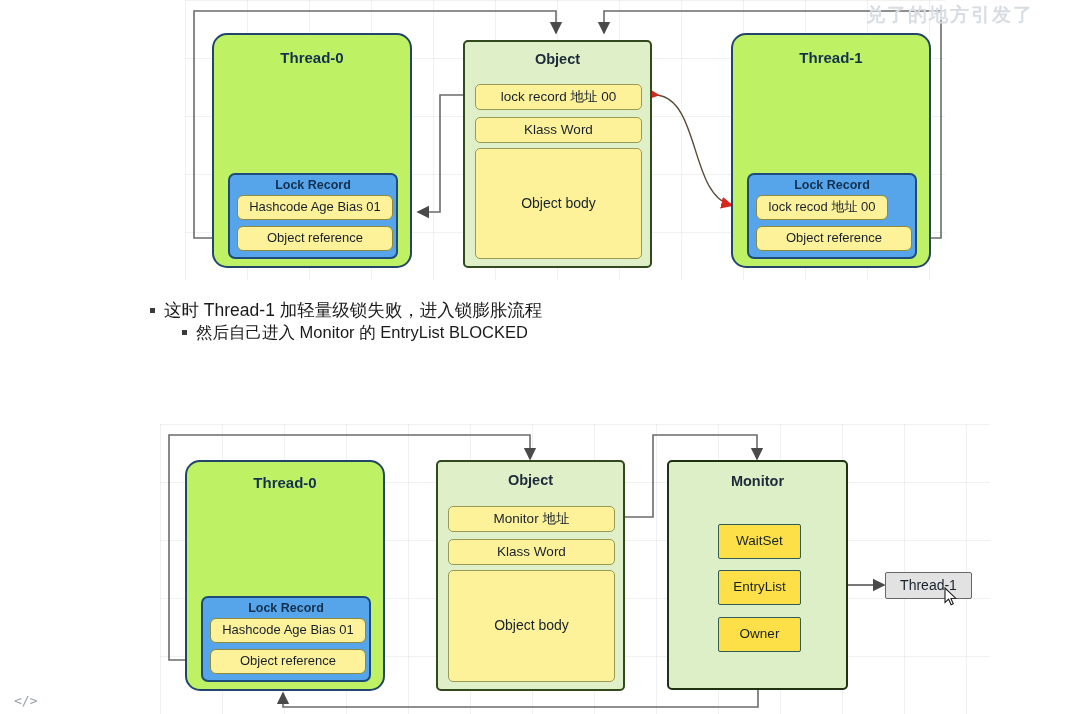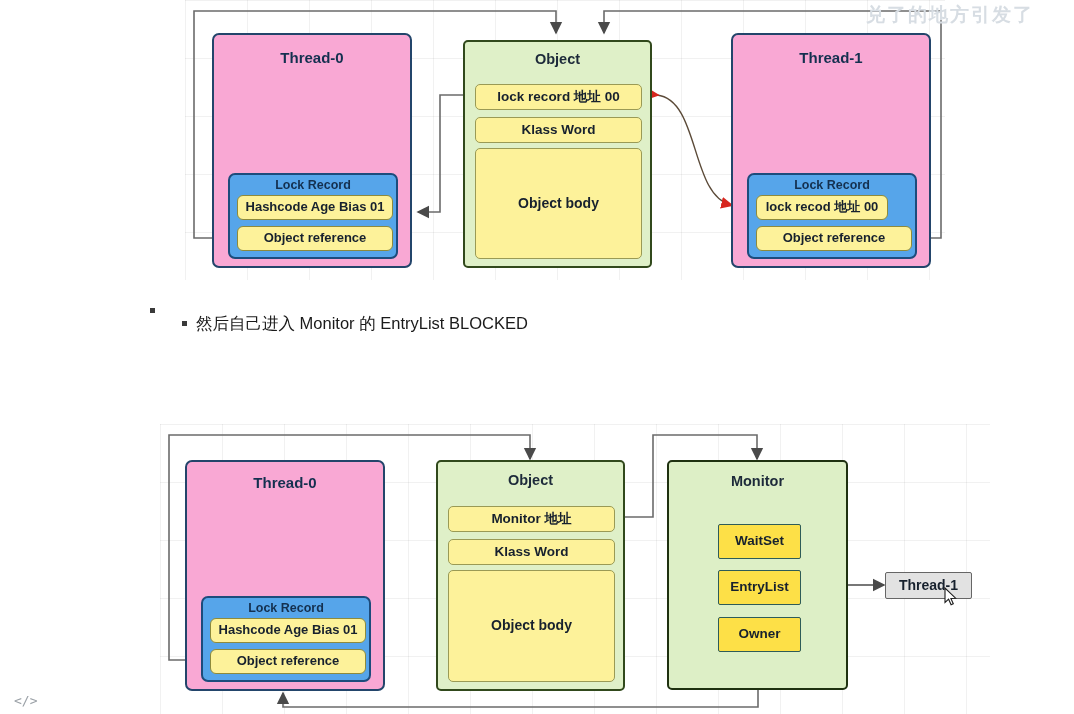--- a/index.html
+++ b/index.html
@@ -20,23 +20,23 @@
       linear-gradient(to right, rgba(0,0,0,.055) 1px, transparent 1px),
       linear-gradient(to bottom, rgba(0,0,0,.055) 1px, transparent 1px);
     background-size:62px 58px;
     background-position:0 0;
   }
 
   
   .box{position:absolute;box-sizing:border-box;}
 
   .thread-box{
-    background:#f9a8d4;
+    background:#bef264;
     border:2px solid #23456b;
-    border-radius:7px;
+    border-radius:15px;
   }
   .object-box{
     background:#dff0c8;
     border:2px solid #31491c;
     border-radius:5px;
   }
   .monitor-box{
     background:#ddefc6;
     border:2px solid #1f3110;
     border-radius:5px;
@@ -67,21 +67,21 @@
     background:#e2e2e2;
     border:1.6px solid #666;
     border-radius:2px;
     box-sizing:border-box;
   }
 
   .ctr{
     display:flex;align-items:center;justify-content:center;
     text-align:center;
     color:#17212e;
-    font-weight:700;
+    font-weight:400;
     line-height:1.1;
   }
 
   .ttl{
     position:absolute;left:0;right:0;
     text-align:center;
     font-weight:700;
     color:#1d2a3a;
   }
   .ttl-lr{color:#14304f;}
@@ -167,20 +167,21 @@
     <div class="box lock-record" style="left:14px;top:138px;width:170px;height:86px;">
       <div class="ttl" style="top:3px;font-size:12.5px;color:#14304f;">Lock Record</div>
       <div class="yellow-field ctr" style="position:absolute;left:7px;top:20px;width:132px;height:25px;font-size:13px;">lock recod 地址 00</div>
       <div class="yellow-field ctr" style="position:absolute;left:7px;top:51px;width:156px;height:25px;font-size:13px;">Object reference</div>
     </div>
   </div>
 
   <div class="prose" style="left:150px;top:300px;width:700px;">
     <div class="bullet-row lvl1" style="margin-left:0px;">
       <span class="sq" style="margin-top:8px;"></span>
+      <span>这时 Thread-1 加轻量级锁失败，进入锁膨胀流程</span>
     </div>
     <div class="bullet-row lvl2" style="margin-left:32px;">
       <span class="sq" style="margin-top:8px;"></span>
       <span>然后自己进入 Monitor 的 EntryList BLOCKED</span>
     </div>
   </div>
 
   <div class="grid" style="left:160px;top:424px;width:830px;height:290px;"></div>
 
   <svg class="lines">

